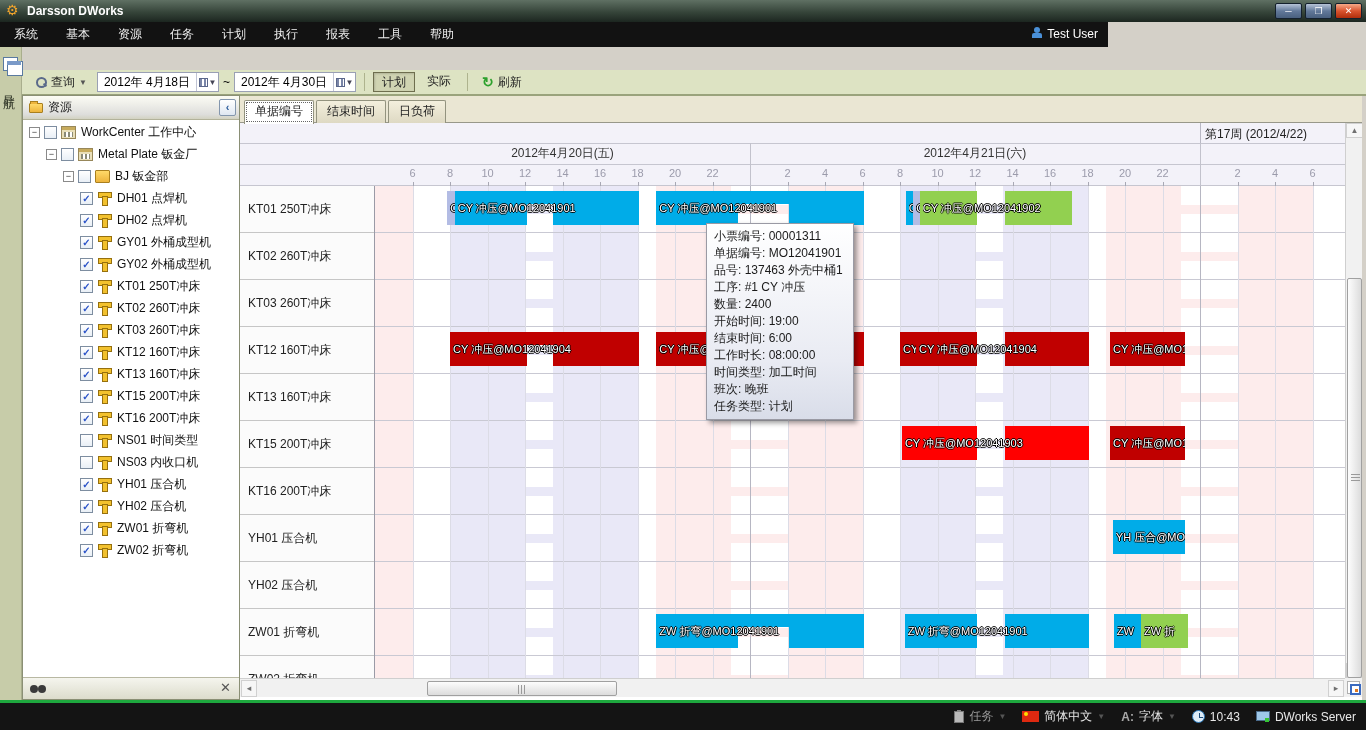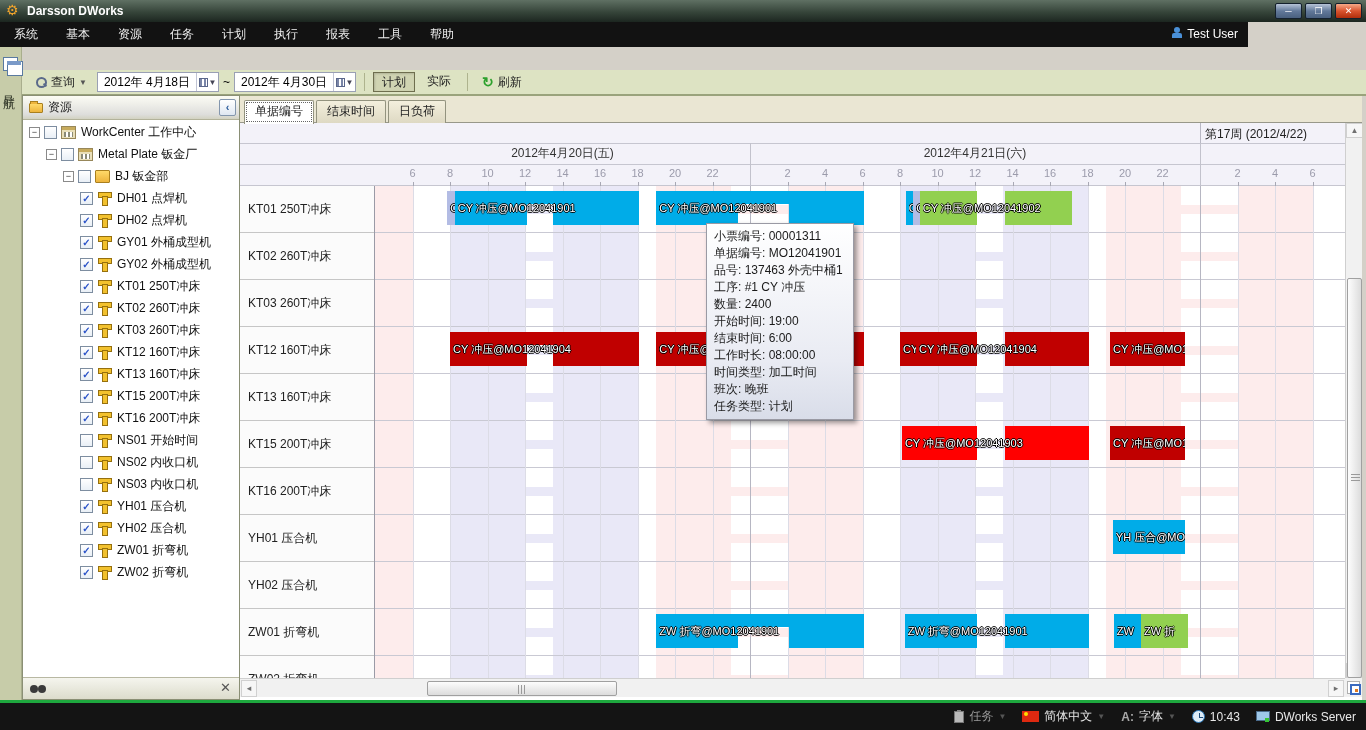--- a/index.html
+++ b/index.html
@@ -11,21 +11,21 @@
   .titlebar{position:absolute;left:0;top:0;width:1366px;height:22px;
     background:linear-gradient(#5f7063,#36453a 55%,#1c2620);}
   .gear{position:absolute;left:6px;top:2px;font-size:14px;line-height:17px;color:#f2a52c;}
   .apptitle{position:absolute;left:27px;top:4px;font-size:12px;font-weight:bold;color:#fff;}
   .winbtn{position:absolute;top:3px;width:27px;height:16px;border:1px solid #14202c;border-radius:2px;
     color:#fff;font-size:9px;text-align:center;line-height:14px;
     background:linear-gradient(#b6c3d6,#62799a 50%,#49607f);}
   .winbtn.close{background:linear-gradient(#f5a988,#d9542f 50%,#b02e0c);}
 
   
-  .menubar{position:absolute;left:0;top:22px;width:1248px;height:25px;background:#121212;}
+  .menubar{position:absolute;left:0;top:22px;width:1108px;height:25px;background:#121212;}
   .menu-item{display:inline-block;padding:0 14px;font-size:12px;line-height:25px;color:#f0f0f0;cursor:default;}
   .menuuser{position:absolute;right:10px;top:0;line-height:25px;color:#fff;font-size:12px;}
   .usericon{display:inline-block;width:10px;height:11px;position:relative;margin-right:5px;}
   .usericon::before{content:"";position:absolute;left:2px;top:0;width:6px;height:6px;border-radius:50%;background:#4a90d8;}
   .usericon::after{content:"";position:absolute;left:0;top:6px;width:10px;height:5px;border-radius:2px 2px 0 0;background:#4a90d8;}
 
   
   .tabrow{position:absolute;left:22px;top:47px;width:1344px;height:23px;background:#0e140e;}
   .dtab{position:absolute;top:2px;height:21px;border-radius:3px 3px 0 0;font-size:12px;line-height:21px;
     padding:0 10px;white-space:nowrap;overflow:hidden;}
@@ -298,26 +298,21 @@
           <div>KT15 200T冲床</div>
         </div>
         <div class="tree-row" style="padding-left: 57px;">
           <div class="cbx">✓</div>
           <div class="ic machine"></div>
           <div>KT16 200T冲床</div>
         </div>
         <div class="tree-row" style="padding-left: 57px;">
           <div class="cbx"></div>
           <div class="ic machine"></div>
-          <div>NS01 开始时间</div>
-        </div>
-        <div class="tree-row" style="padding-left: 57px;">
-          <div class="cbx"></div>
-          <div class="ic machine"></div>
-          <div>NS02 内收口机</div>
+          <div>NS01 时间类型</div>
         </div>
         <div class="tree-row" style="padding-left: 57px;">
           <div class="cbx"></div>
           <div class="ic machine"></div>
           <div>NS03 内收口机</div>
         </div>
         <div class="tree-row" style="padding-left: 57px;">
           <div class="cbx">✓</div>
           <div class="ic machine"></div>
           <div>YH01 压合机</div>

